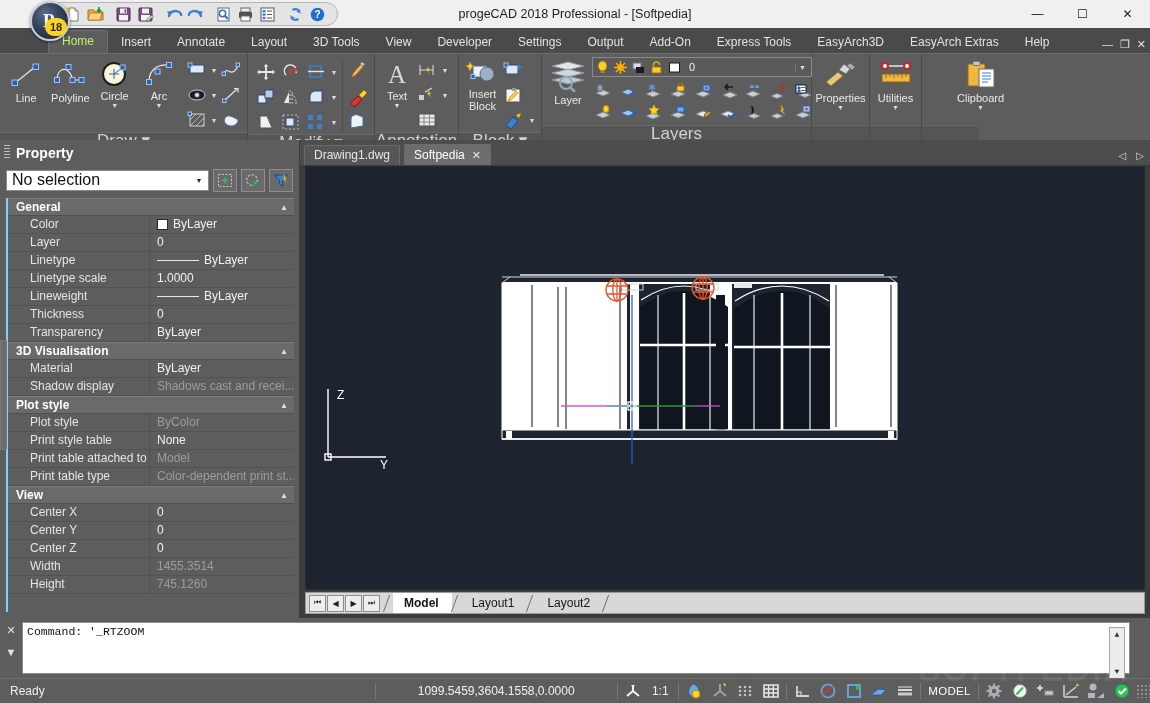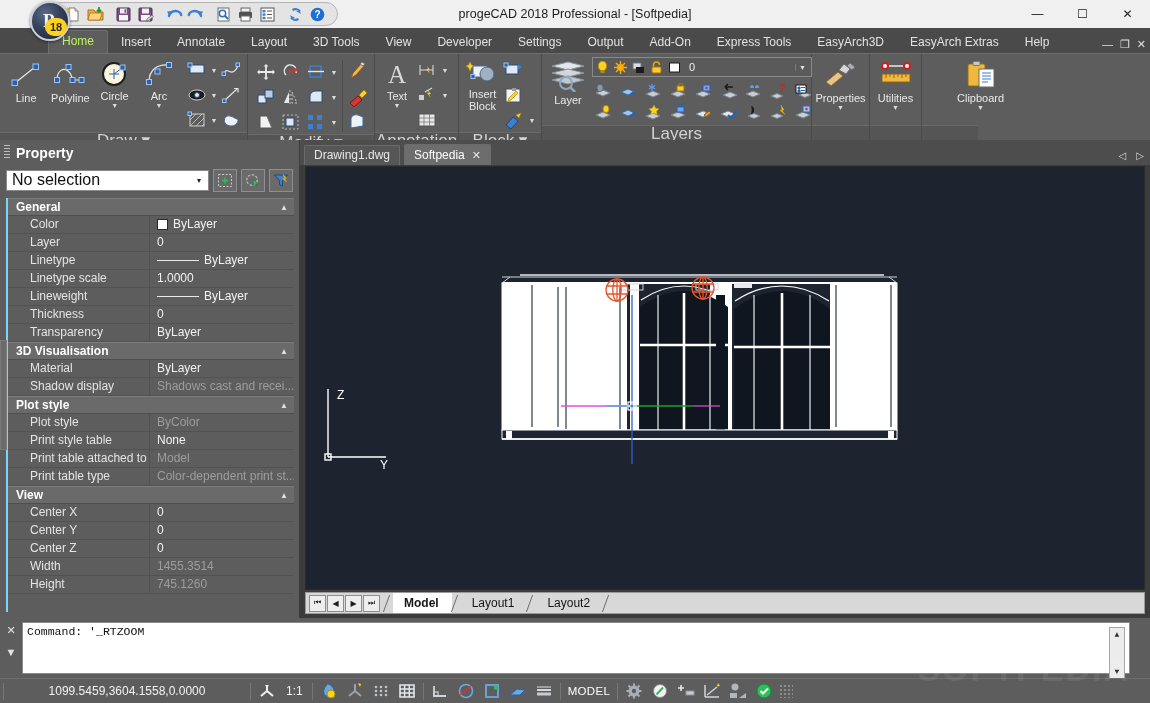--- a/index.html
+++ b/index.html
@@ -1228,20 +1228,21 @@
       <div>Command: '_RTZOOM</div>
       <div class="cmd-input"></div>
       <div class="cmd-scroll">
         <span>▲</span>
         <span>▼</span>
       </div>
     </div>
   </div>
 
   <div class="statusbar">
+    <div class="st-ready">Ready</div>
     <div class="st-sep"></div>
     <div class="st-coord">1099.5459,3604.1558,0.0000</div>
     <div class="st-sep"></div>
     <div class="st-icon">
       <svg width="18" height="17" viewBox="0 0 18 17">
           <path d="M9 2v6M9 8L3 13M9 8l6 5" stroke="#f0f0f0" stroke-width="2" fill="none"></path>
           <path d="M7 2h4l-2 3z" fill="#f0f0f0"></path>
         </svg>
     </div>
     <div class="st-scale">1:1</div>

